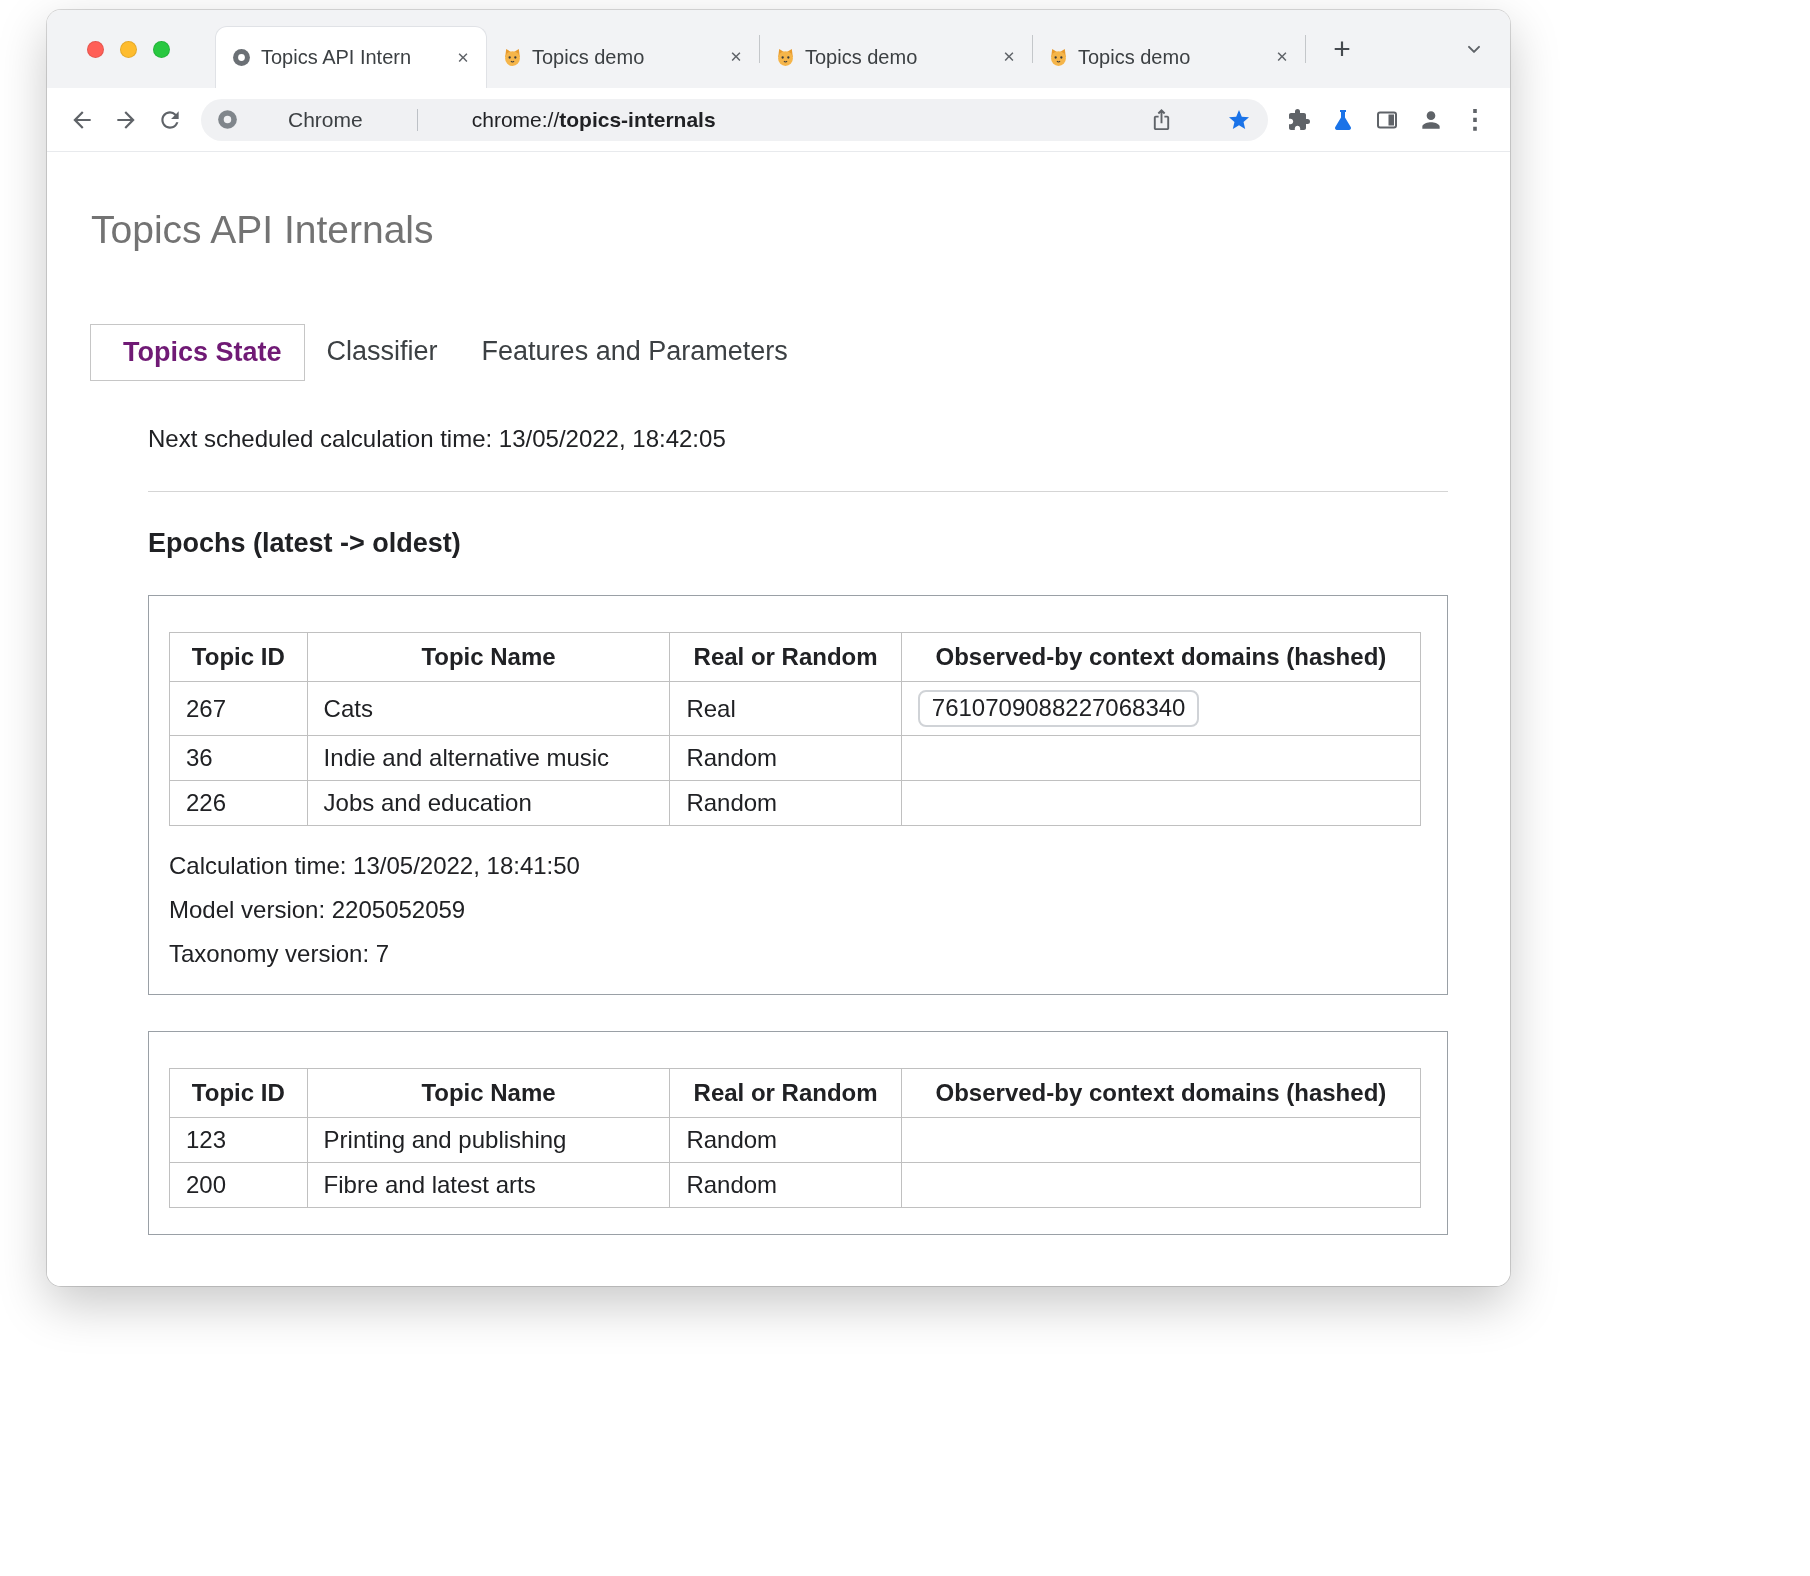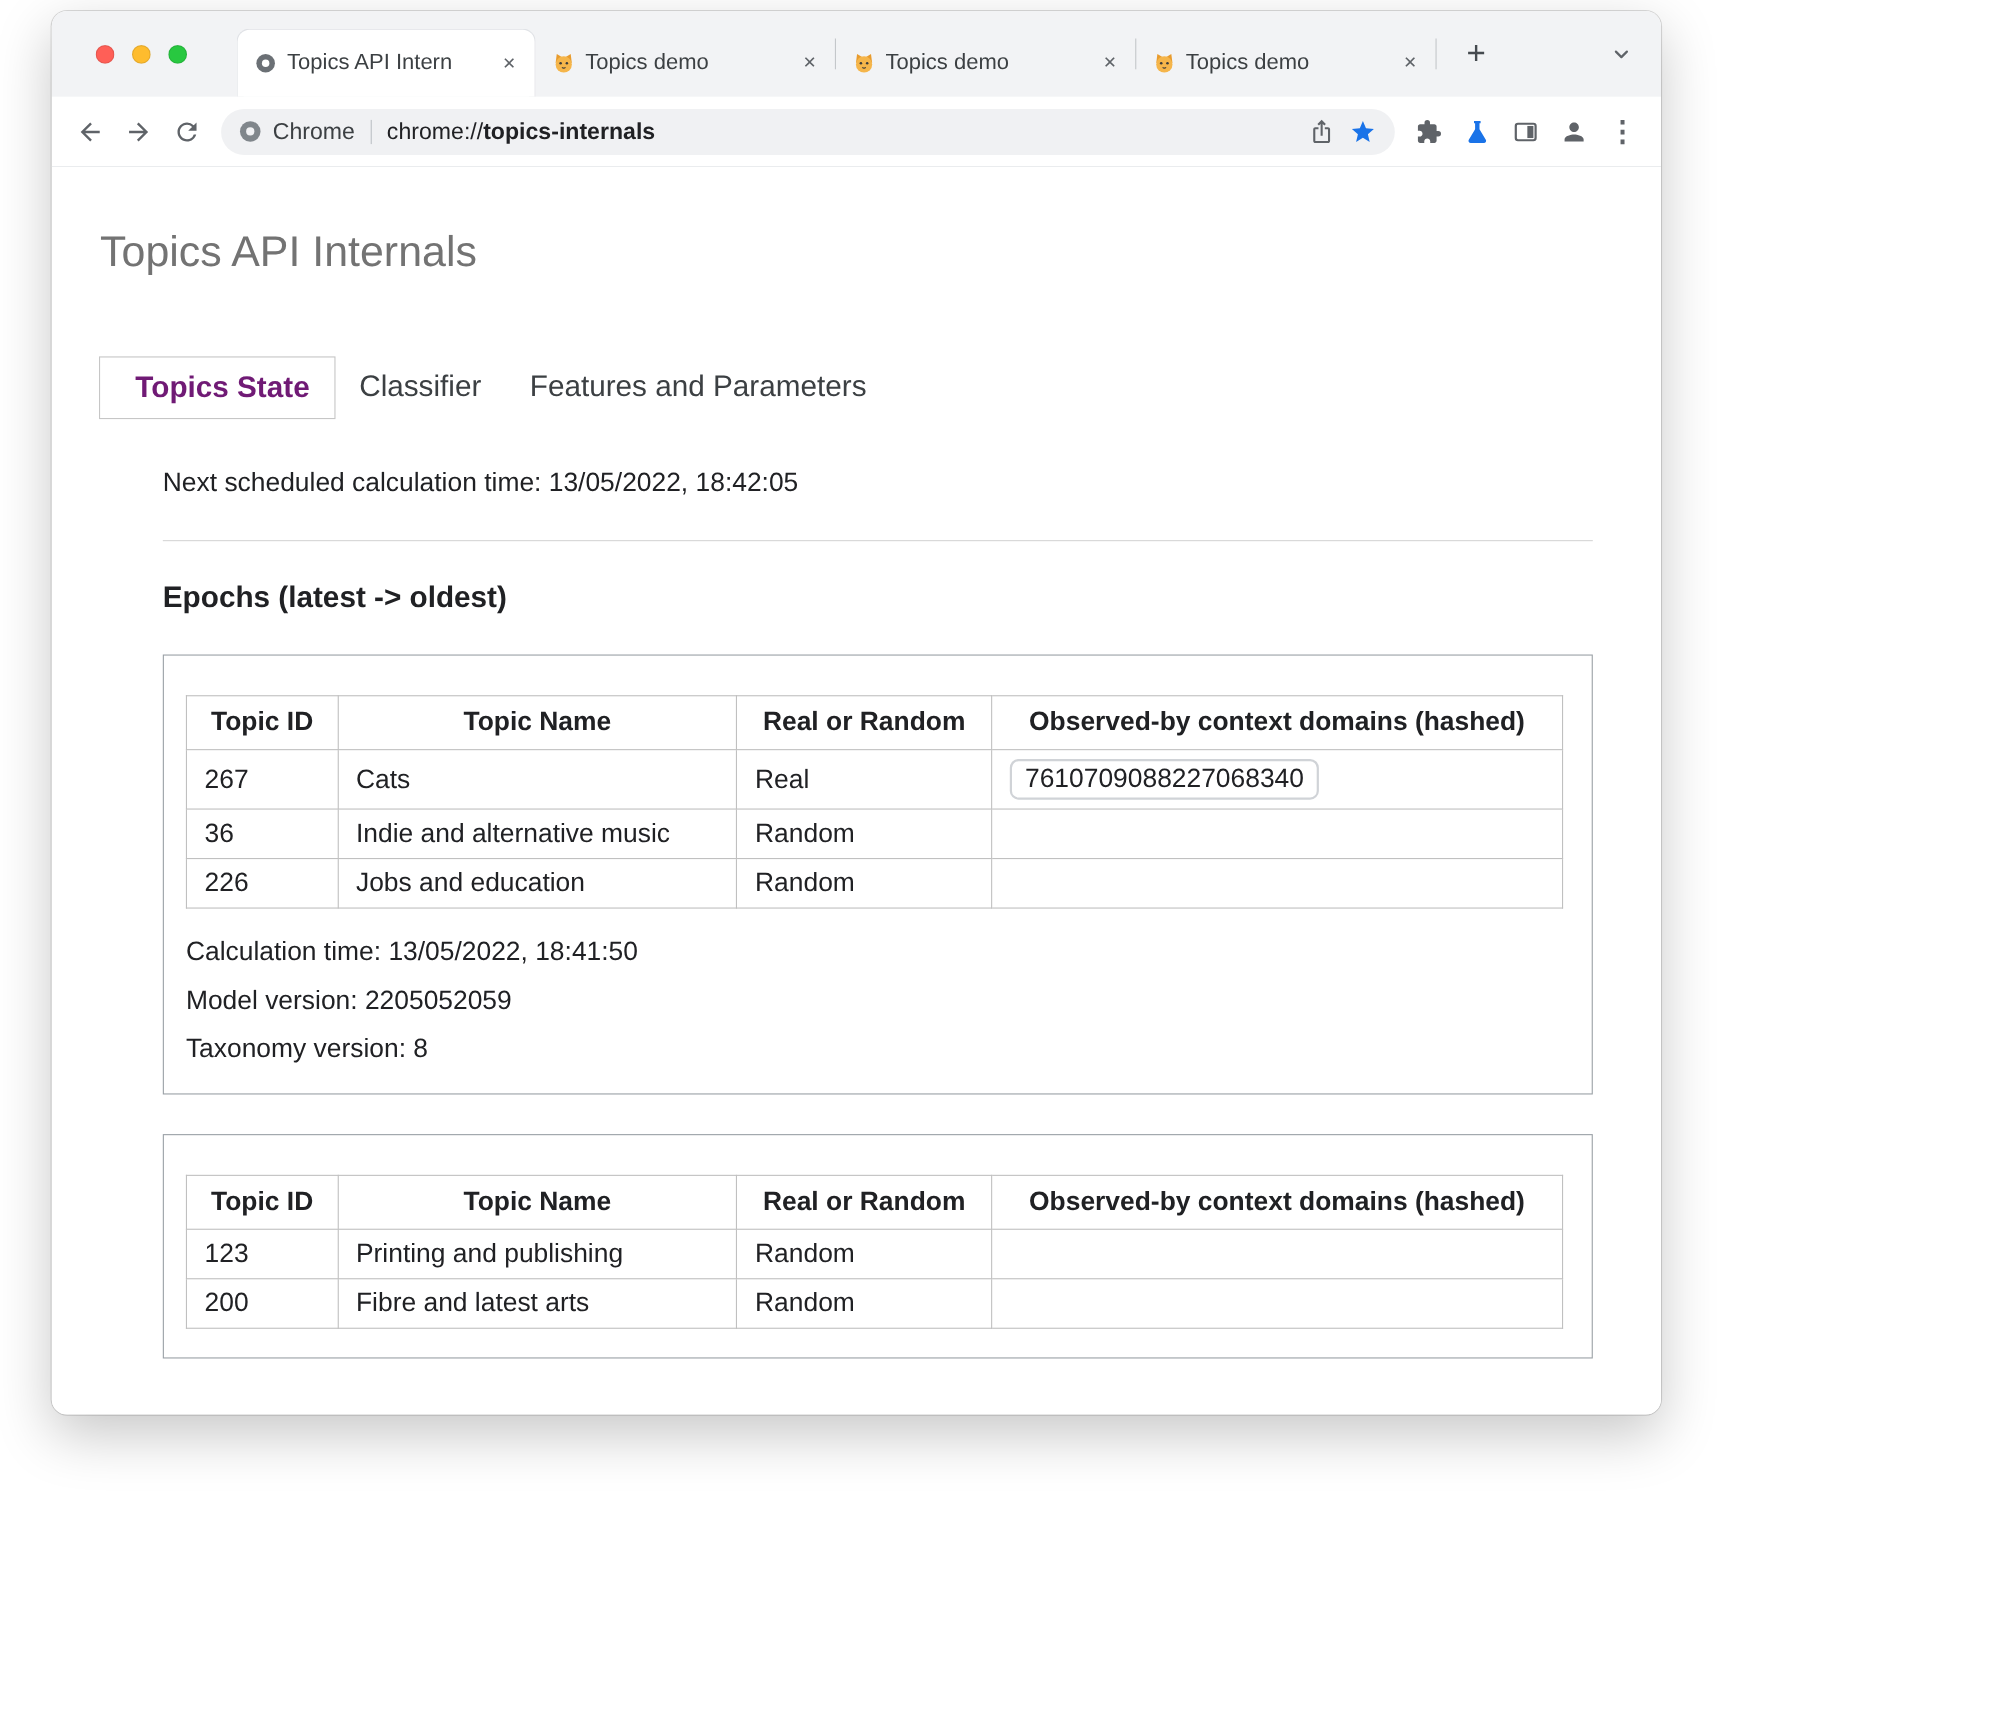--- a/index.html
+++ b/index.html
@@ -73,21 +73,21 @@
   }
   .tbtn {
     width: 42px; height: 42px; flex-shrink: 0; border-radius: 50%;
     display: flex; align-items: center; justify-content: center;
     color: #5f6368;
   }
   .omnibox {
     flex: 1; min-width: 0; height: 42px;
     background: #f0f1f3; border-radius: 21px;
     display: flex; align-items: center;
-    padding: 0 10px 0 16px; margin: 0 8px;
+    padding: 0 10px 0 16px; margin: 0 8px; gap: 40px;
   }
   .omni-site { font-size: 21px; color: #3c4043; margin-left: 10px; }
   .omni-sep { width: 1px; height: 22px; background: #bdc1c6; margin: 0 14px; }
   .omni-url { font-size: 21px; color: #202124; white-space: nowrap; }
   .omni-url .host { font-weight: 600; }
   .omni-spacer { flex: 1; }
   .obtn {
     width: 38px; height: 38px; border-radius: 50%;
     display: flex; align-items: center; justify-content: center;
     color: #5f6368; flex-shrink: 0;
@@ -336,21 +336,21 @@
             <tr>
               <td>226</td>
               <td>Jobs and education</td>
               <td>Random</td>
               <td></td>
             </tr>
           </tbody>
         </table>
         <div class="meta">Calculation time: 13/05/2022, 18:41:50</div>
         <div class="meta">Model version: 2205052059</div>
-        <div class="meta">Taxonomy version: 8</div>
+        <div class="meta">Taxonomy version: 7</div>
       </div>
 
       <div class="epoch-box">
         <table class="topics">
           <colgroup>
               <col class="c-id">
               <col class="c-name">
               <col class="c-ror">
               <col class="c-dom">
             </colgroup>

